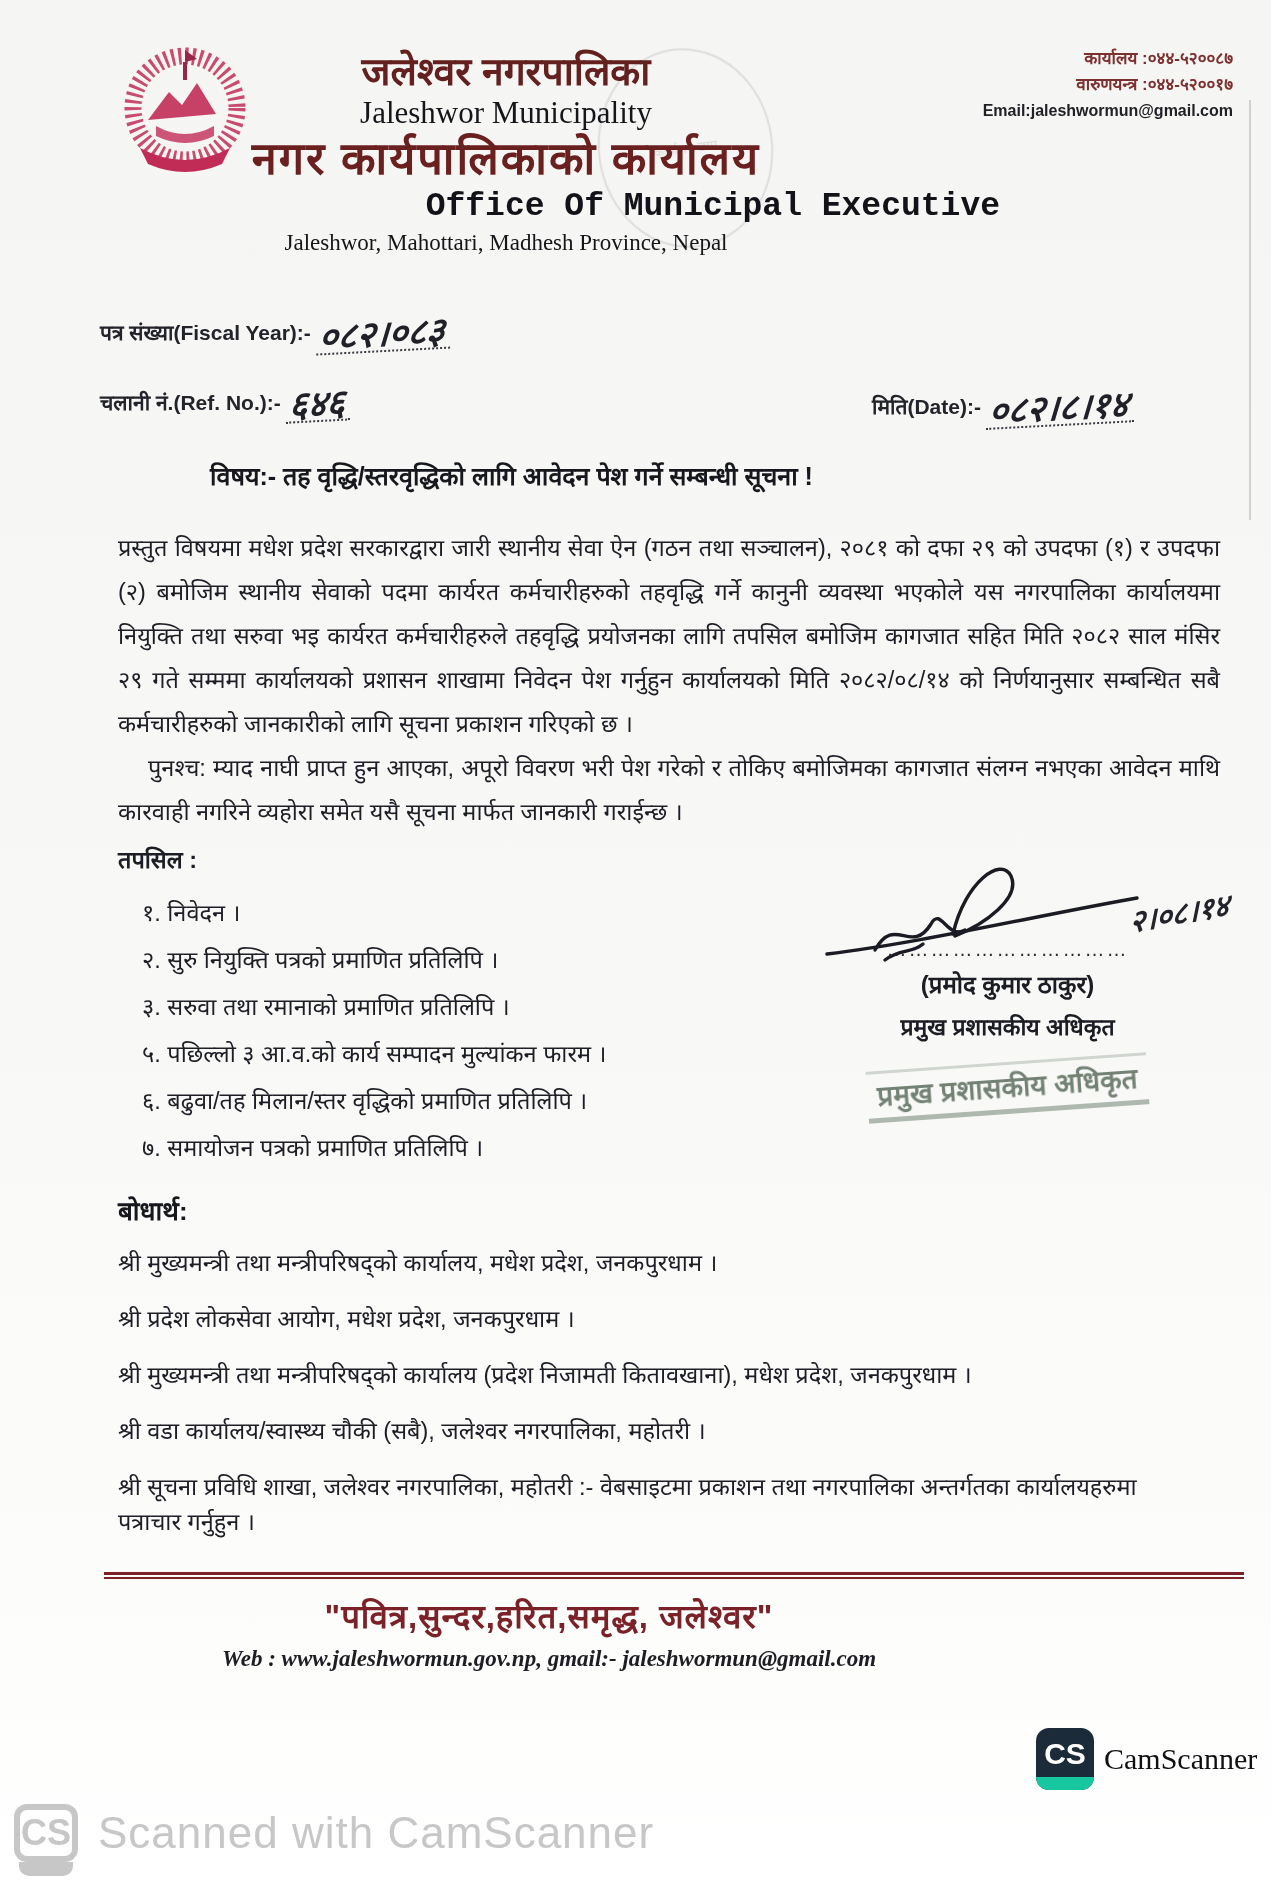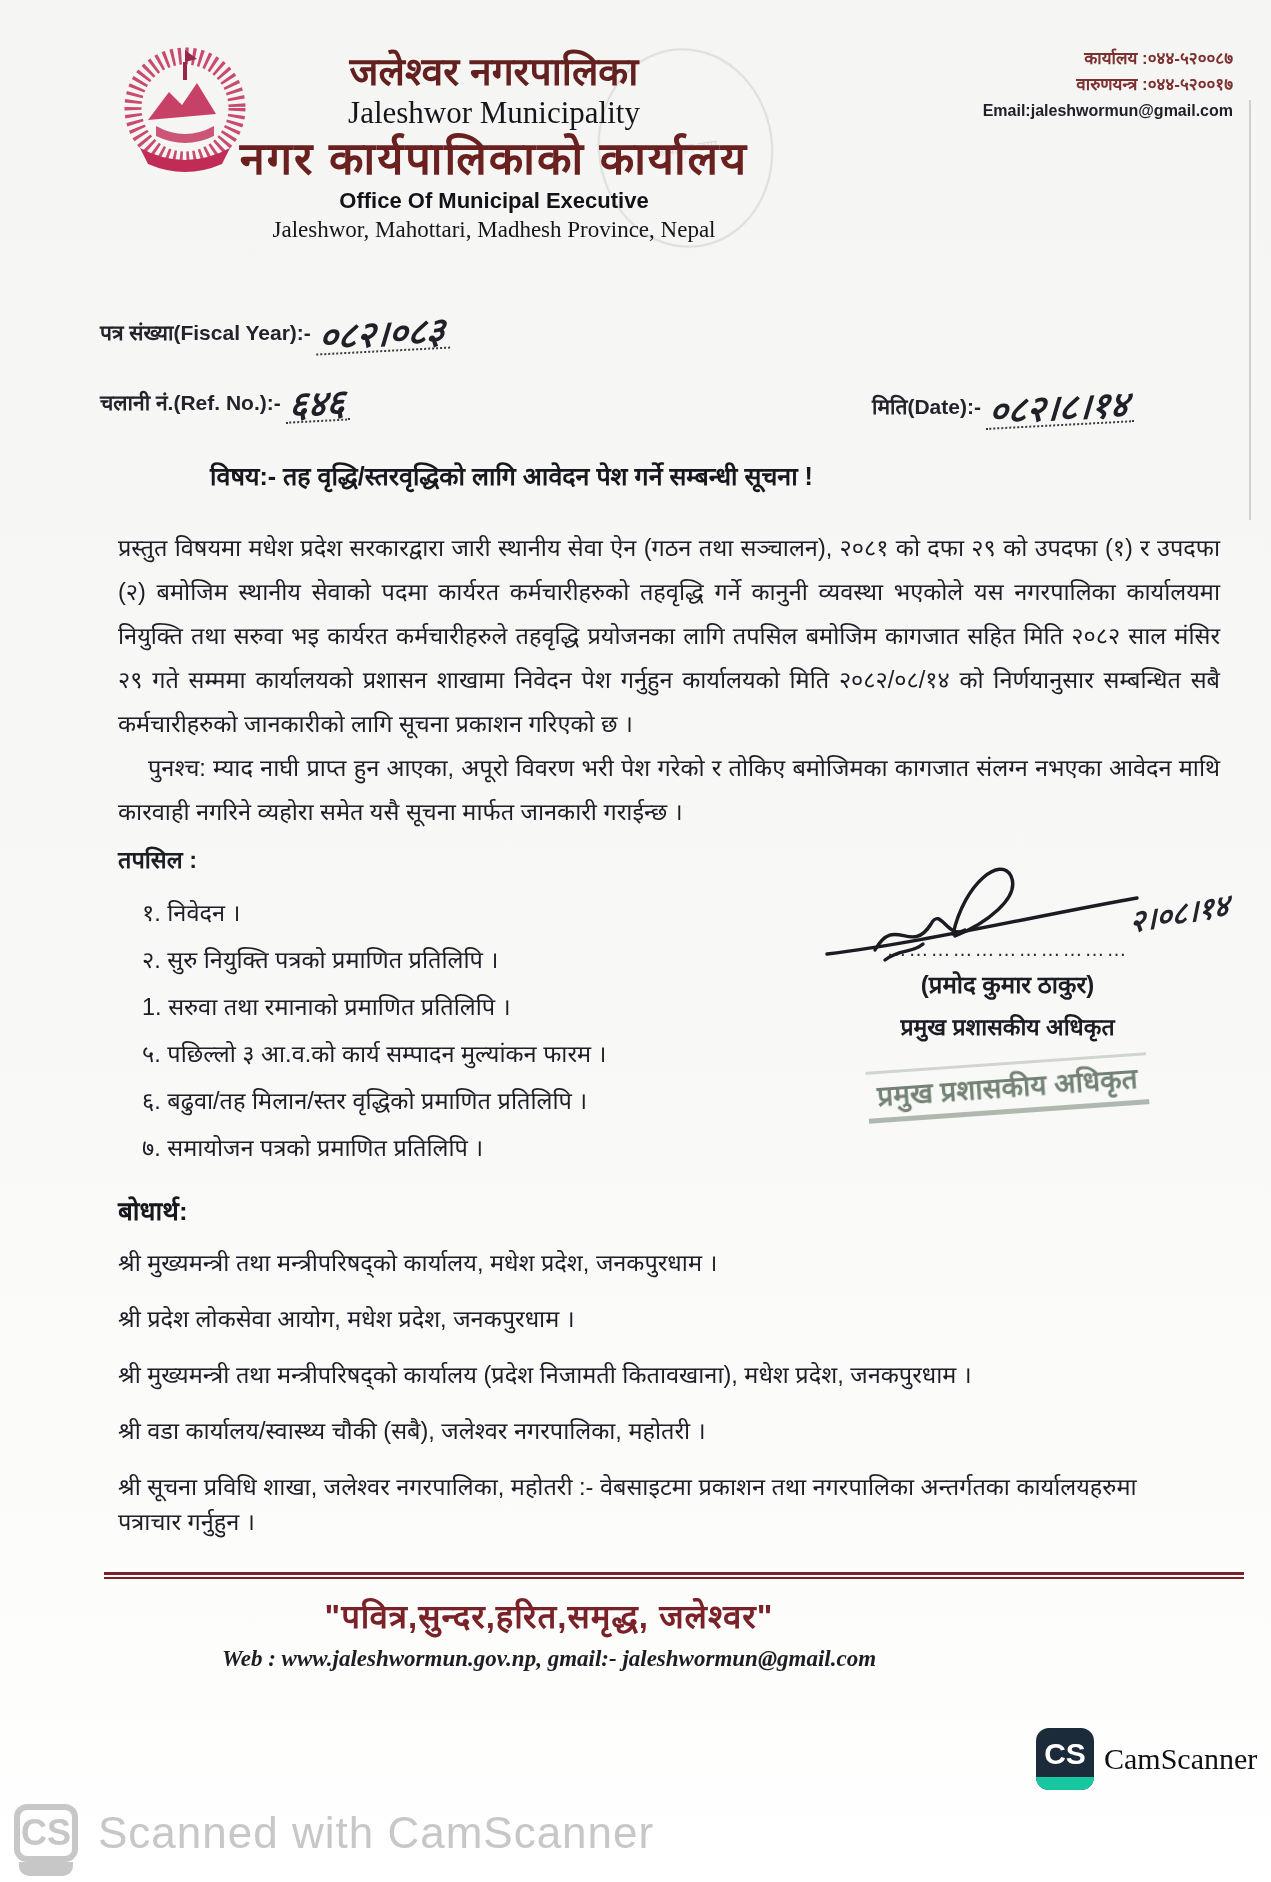--- a/index.html
+++ b/index.html
@@ -11,26 +11,26 @@
   }
   .edge-line{ position:absolute; right:20px; top:100px; height:420px; width:2px;
     background:rgba(110,110,125,.28); }
 
   
   .emblem{ position:absolute; left:104px; top:44px; filter:blur(.5px); opacity:.9; }
   .faint-stamp{ position:absolute; left:598px; top:48px; width:175px; height:200px;
     border:2px solid rgba(120,120,135,.20); border-radius:50%;
     color:rgba(110,110,125,.25); font-size:13px; display:flex; align-items:center;
     justify-content:center; text-align:center; transform:rotate(-8deg); filter:blur(.7px); }
-  .head{ position:absolute; left:0; top:50px; width:1062px; padding-right:74px;
+  .head{ position:absolute; left:12px; top:50px; width:1062px; padding-right:74px;
     text-align:center; line-height:1.12; }
   .np-title{ font-size:39px; font-weight:700; color:#63201e; }
   .en-title{ font-family:"Liberation Serif", serif; font-size:31px; color:#15151a; margin-top:2px;}
   .np-office{ font-size:45px; font-weight:700; color:#6b2020; letter-spacing:2px; margin-top:4px;}
-  .en-office{ font-family:Liberation Sans, sans-serif; font-size:22px; font-weight:600; color:#121218; margin-top:4px;}
+  .en-office{ font-family:Liberation Mono, monospace; font-size:33px; font-weight:600; color:#121218; margin-top:4px;text-align:right;}
   .np-addr{ font-size:24px; font-weight:600; color:#19191f; margin-top:6px;}
   .en-addr{ font-family:"Liberation Serif", serif; font-size:23px; color:#15151a; margin-top:4px;}
   .contact{ position:absolute; right:38px; top:46px; text-align:right; line-height:1.55; }
   .contact .np{ font-size:17px; font-weight:700; color:#7c3030; }
   .contact .em{ font-size:16px; color:#202027; font-weight:600;text-align:right; }
 
   
   .meta-row{ position:absolute; font-size:21px; font-weight:700; color:#23232b; }
   .m-fiscal{ left:100px; top:318px; }
   .m-ref{ left:100px; top:388px; }
@@ -142,21 +142,21 @@
 
   <div class="subject">विषय:- तह वृद्धि/स्तरवृद्धिको लागि आवेदन पेश गर्ने सम्बन्धी सूचना !</div>
 
   <div class="bodytext">
     <p class="para1">प्रस्तुत विषयमा मधेश प्रदेश सरकारद्वारा जारी स्थानीय सेवा ऐन (गठन तथा सञ्चालन), २०८१ को दफा २९ को उपदफा (१) र उपदफा (२) बमोजिम स्थानीय सेवाको पदमा कार्यरत कर्मचारीहरुको तहवृद्धि गर्ने कानुनी व्यवस्था भएकोले यस नगरपालिका कार्यालयमा नियुक्ति तथा सरुवा भइ कार्यरत कर्मचारीहरुले तहवृद्धि प्रयोजनका लागि तपसिल बमोजिम कागजात सहित मिति २०८२ साल मंसिर २९ गते सम्ममा कार्यालयको प्रशासन शाखामा निवेदन पेश गर्नुहुन कार्यालयको मिति २०८२/०८/१४ को निर्णयानुसार सम्बन्धित सबै कर्मचारीहरुको जानकारीको लागि सूचना प्रकाशन गरिएको छ ।</p>
     <p class="para2">पुनश्च: म्याद नाघी प्राप्त हुन आएका, अपूरो विवरण भरी पेश गरेको र तोकिए बमोजिमका कागजात संलग्न नभएका आवेदन माथि कारवाही नगरिने व्यहोरा समेत यसै सूचना मार्फत जानकारी गराईन्छ ।</p>
     <div class="tapasil">तपसिल :</div>
     <ol class="doc-list">
       <li>१. निवेदन ।</li>
       <li>२. सुरु नियुक्ति पत्रको प्रमाणित प्रतिलिपि ।</li>
-      <li>1. सरुवा तथा रमानाको प्रमाणित प्रतिलिपि ।</li>
+      <li>३. सरुवा तथा रमानाको प्रमाणित प्रतिलिपि ।</li>
       <li>५. पछिल्लो ३ आ.व.को कार्य सम्पादन मुल्यांकन फारम ।</li>
       <li>६. बढुवा/तह मिलान/स्तर वृद्धिको प्रमाणित प्रतिलिपि ।</li>
       <li>७. समायोजन पत्रको प्रमाणित प्रतिलिपि ।</li>
     </ol>
   </div>
 
   <div class="sign-block">
     <div class="sig-wrap">
       <svg class="sig-svg" width="330" height="112" viewBox="0 0 330 112" aria-hidden="true">
         <g fill="none" stroke="#1b1b24" stroke-width="3.4" stroke-linecap="round">

